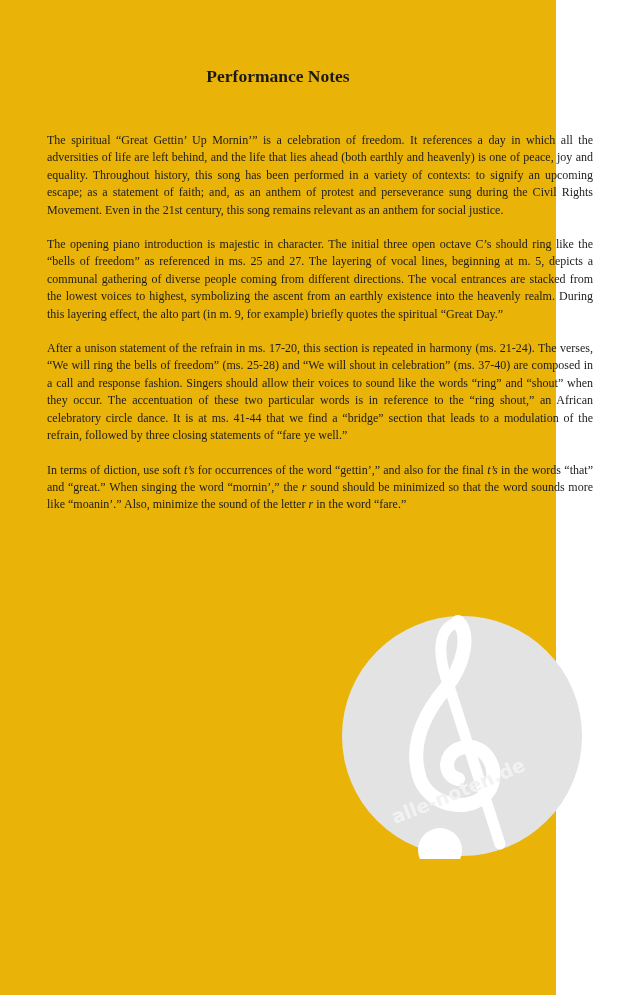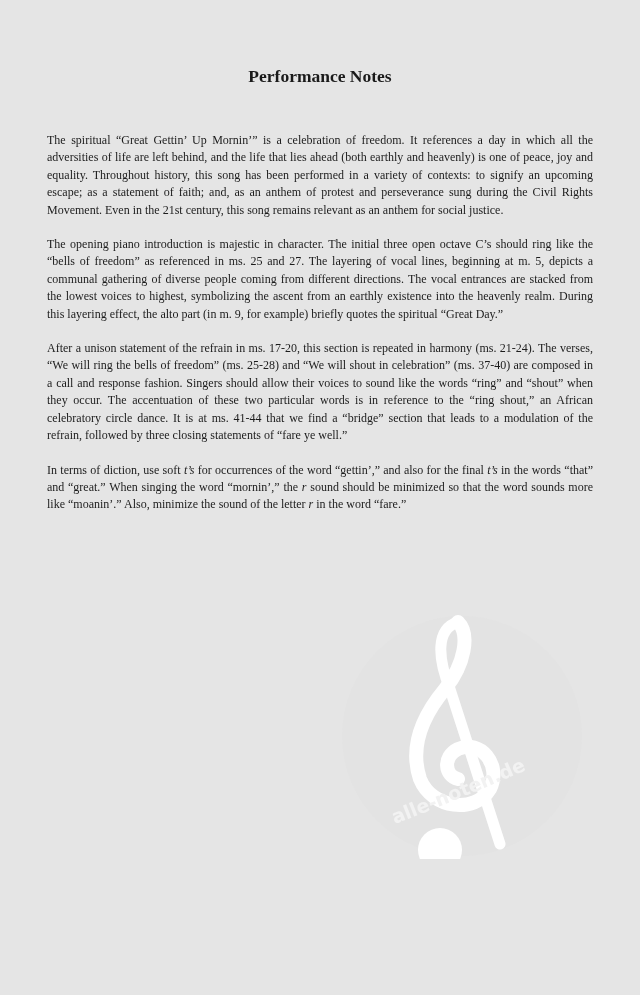--- a/index.html
+++ b/index.html
@@ -1,19 +1,19 @@
 <!DOCTYPE html>
 <html><head>
 <meta charset="utf-8">
 <style>
   html, body { margin: 0; padding: 0; background: #ffffff; }
   body { width: 640px; height: 995px; position: relative; overflow: hidden; }
   .page {
-    position: absolute; left: 0; top: 0; width: 640px; height: 995px;
-    background: #e5e5e5;
+    position: absolute; left: 0; top: 0; width: 556px; height: 995px;
+    background: #eab308;
   }
   .title {
     position: absolute; left: 0; right: 0; top: 66px;
     text-align: center;
     font-family: "Liberation Serif", serif;
     font-weight: bold; font-size: 17.5px; color: #1a1a1a;
     margin: 0;
   }
   .body {
     position: absolute; left: 47px; top: 124px; width: 546px;

